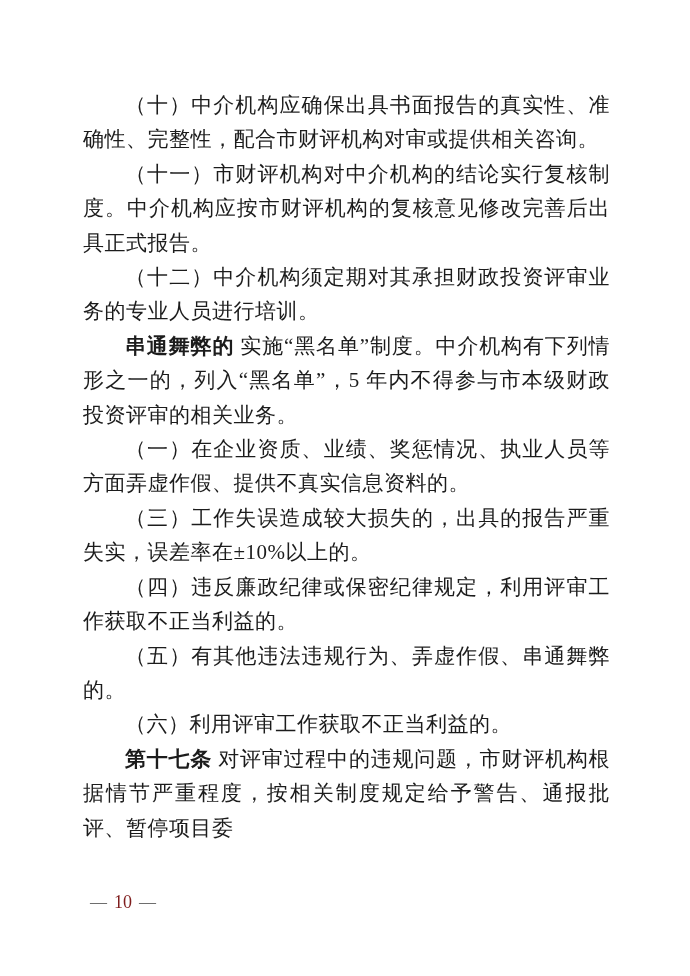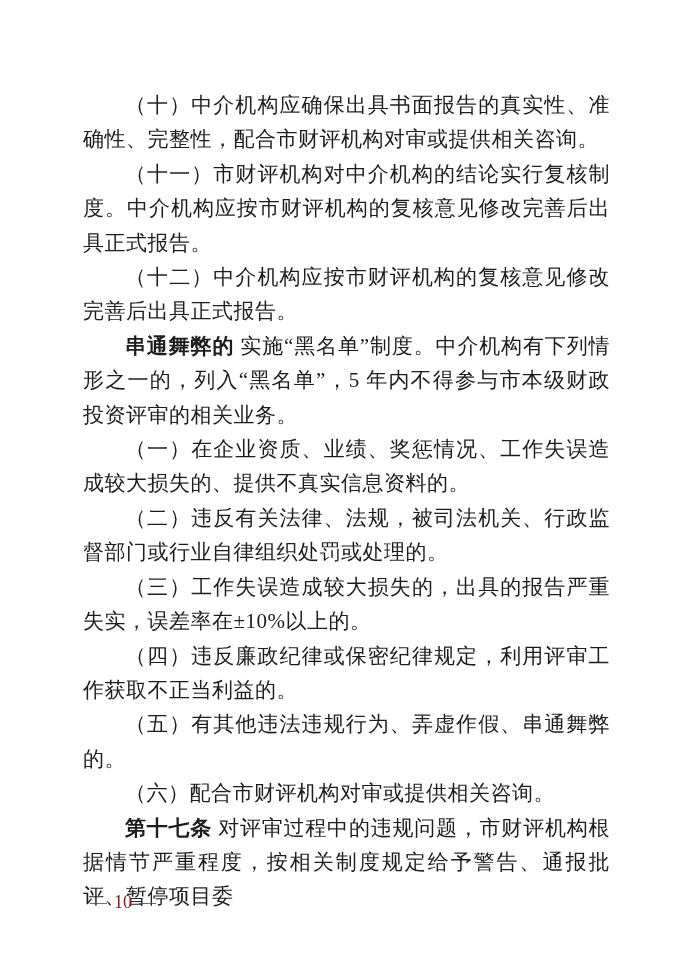--- a/index.html
+++ b/index.html
@@ -57,28 +57,27 @@
 </style>
 </head>
 <body>
 
 <div class="page">
 
   <div class="content">
 
   <p class="para">（十）中介机构应确保出具书面报告的真实性、准确性、完整性，配合市财评机构对审或提供相关咨询。</p>
       <p class="para">（十一）市财评机构对中介机构的结论实行复核制度。中介机构应按市财评机构的复核意见修改完善后出具正式报告。</p>
-      <p class="para">（十二）中介机构应按市财评机构的复核意见修改完善后出具正式报告。</p>
+      <p class="para">（十二）中介机构须定期对其承担财政投资评审业务的专业人员进行培训。</p>
       <p class="para"><span class="article-no">串通舞弊的</span> 实施“黑名单”制度。中介机构有下列情形之一的，列入“黑名单”，5 年内不得参与市本级财政投资评审的相关业务。</p>
-      <p class="para">（一）在企业资质、业绩、奖惩情况、工作失误造成较大损失的、提供不真实信息资料的。</p>
-      <p class="para">（二）违反有关法律、法规，被司法机关、行政监督部门或行业自律组织处罚或处理的。</p>
+      <p class="para">（一）在企业资质、业绩、奖惩情况、执业人员等方面弄虚作假、提供不真实信息资料的。</p>
       <p class="para">（三）工作失误造成较大损失的，出具的报告严重失实，误差率在±10%以上的。</p>
       <p class="para">（四）违反廉政纪律或保密纪律规定，利用评审工作获取不正当利益的。</p>
       <p class="para">（五）有其他违法违规行为、弄虚作假、串通舞弊的。</p>
-      <p class="para">（六）配合市财评机构对审或提供相关咨询。</p>
+      <p class="para">（六）利用评审工作获取不正当利益的。</p>
       <p class="para"><span class="article-no">第十七条</span> 对评审过程中的违规问题，市财评机构根据情节严重程度，按相关制度规定给予警告、通报批评、暂停项目委</p>
     </div>
 
   <div class="footer">
     <span class="dash">—</span>
     <span class="pagenum">10</span>
     <span class="dash">—</span>
   </div>
 
 </div>

